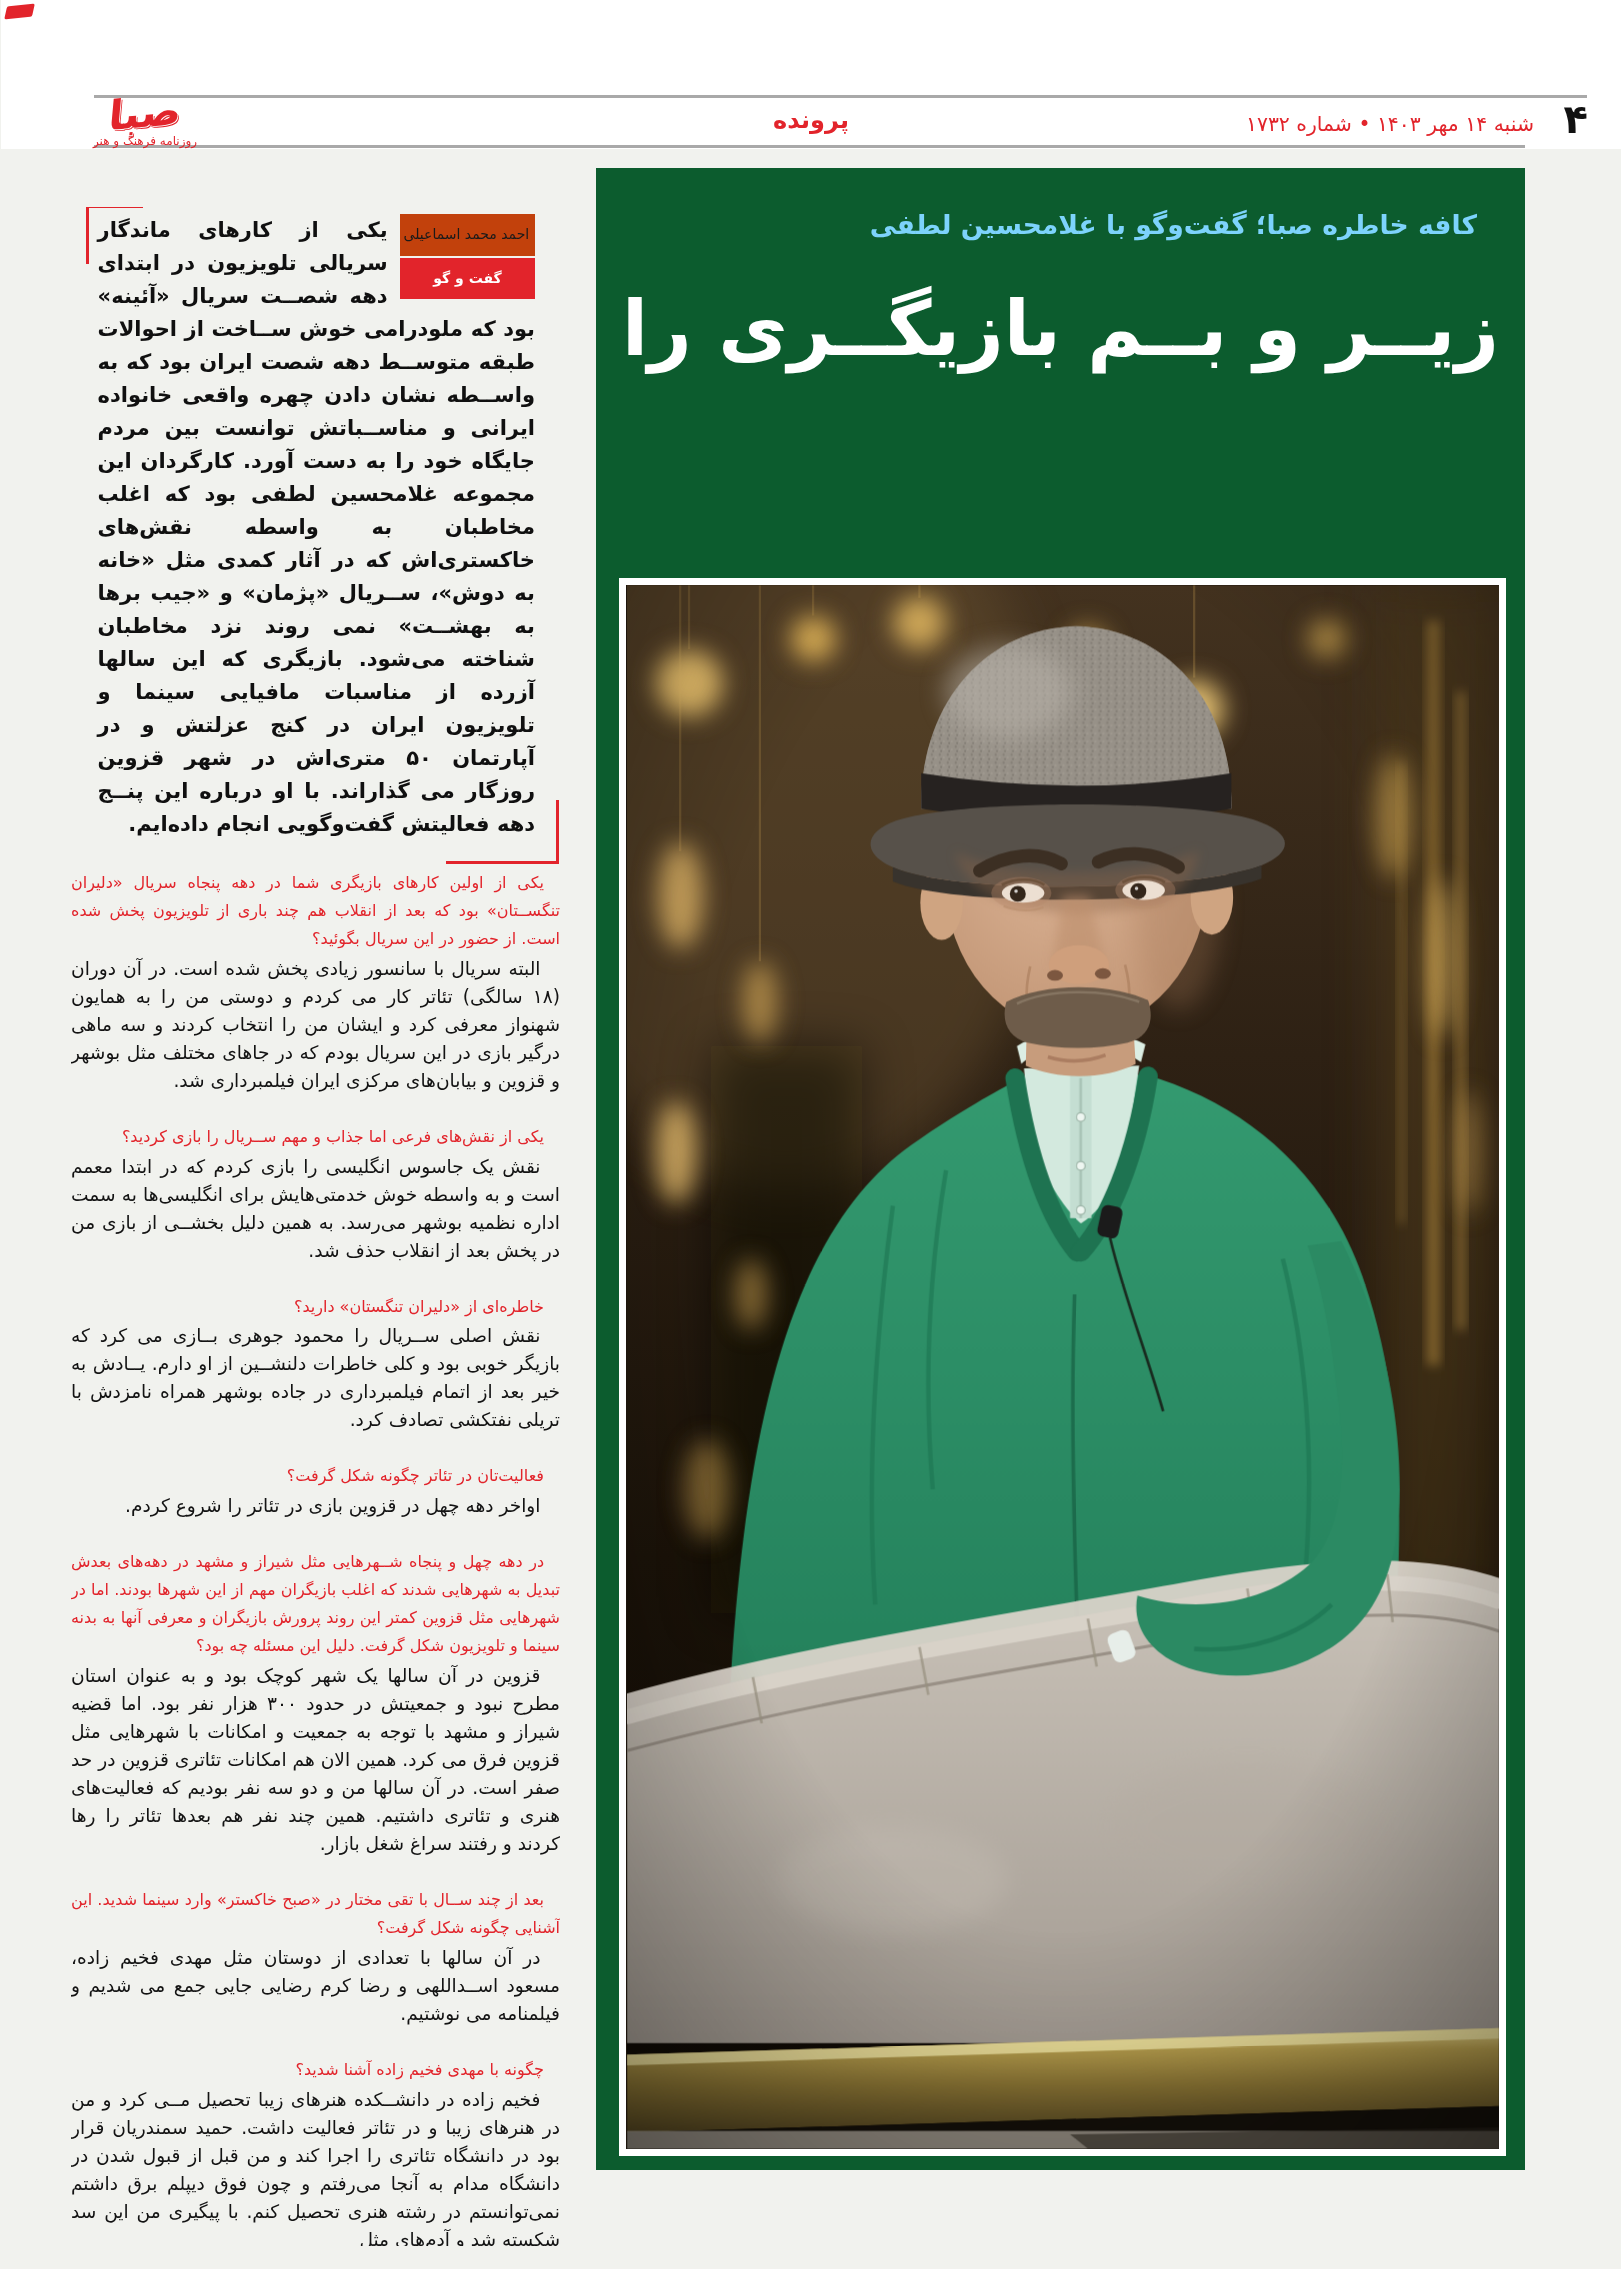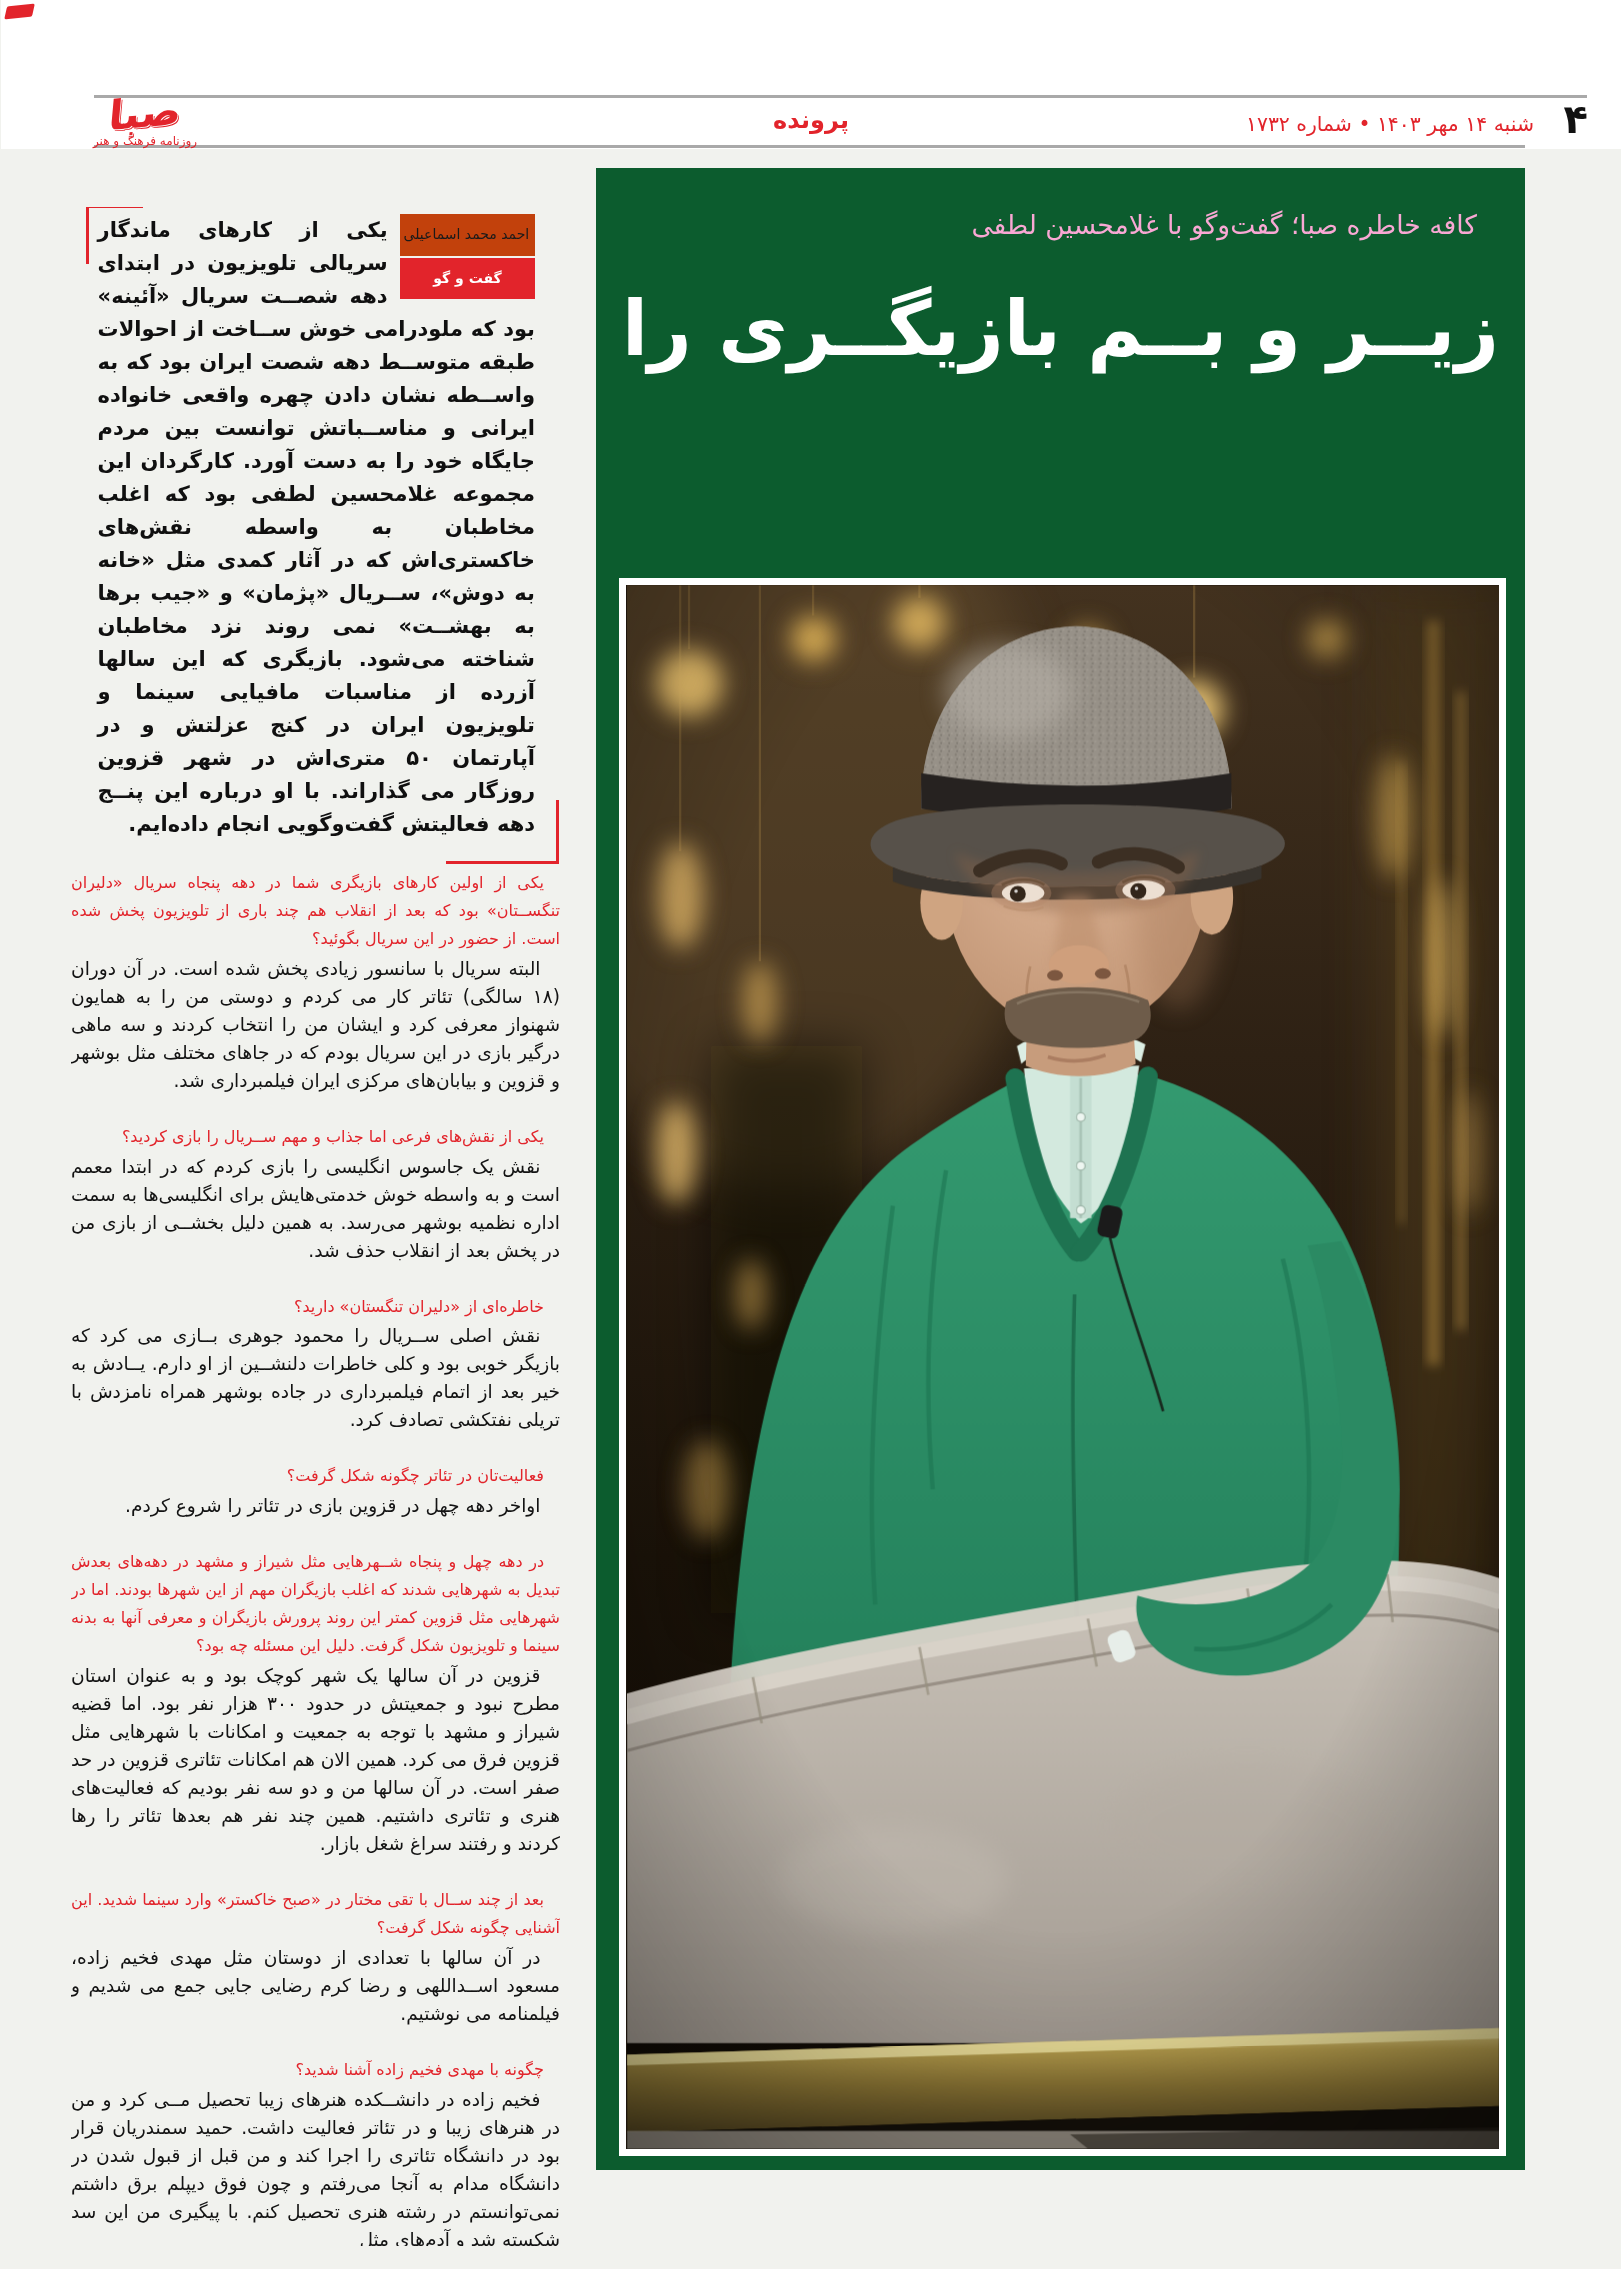--- a/index.html
+++ b/index.html
@@ -19,21 +19,21 @@
   .corner-mark{position:absolute;left:6.2px;top:5.3px;width:26.6px;height:13.3px;background:var(--red);transform:skewX(-18deg) rotate(-6deg);border-radius:1.8px}
   .logo{position:absolute;left:92px;top:94px;width:106px;text-align:center;direction:rtl}
   .logo-word{font-size:41px;font-weight:bold;color:var(--red);line-height:39px;transform:skewX(-10deg) rotate(-5deg);display:inline-block;text-shadow:0.9px 0.9px 0 #fff,1.8px 1.8px 0 var(--red)}
   .logo-tag{font-size:12px;color:var(--red);margin-top:0.9px;letter-spacing:0.4px}
   .section-title{position:absolute;left:50%;transform:translateX(-50%);top:106px;font-size:24px;font-weight:bold;color:var(--red)}
   .header-date{position:absolute;right:88px;top:112px;font-size:20.4px;color:var(--red);direction:rtl;white-space:nowrap}
   .page-number{position:absolute;right:34px;top:96px;font-size:40px;font-weight:bold;color:#111}
 
   
   .cover{position:absolute;left:596px;top:168px;width:929px;height:2002px;background:var(--green)}
-  .kicker{padding:41px 48px 0 35px;text-align:right;color:#f9a8d4;font-weight:normal;font-size:26.6px}
+  .kicker{padding:41px 48px 0 35px;text-align:right;color:#7dd3fc;font-weight:bold;font-size:26.6px}
   .headline{margin-top:14px;text-align:center;color:#fff;font-weight:bold;font-size:76px;line-height:149px;white-space:nowrap}
   .photo-frame{position:absolute;left:23px;top:410px;width:887px;height:1578px;border:7px solid #ffffff;background:#1c140c}
   .photo-frame svg{display:block;width:872px;height:1564px}
 
   
   .column{position:absolute;left:71px;top:207px;width:489px;height:2039px;overflow:hidden;direction:rtl;text-align:justify}
   .intro{position:relative;margin:7px 25px 0 26.6px;font-size:21px;font-weight:700;line-height:33px;color:#101010}
   .intro-text{display:block}
   .byline-box{float:left;width:135px;margin-right:12.4px;margin-bottom:7px;direction:rtl}
   

